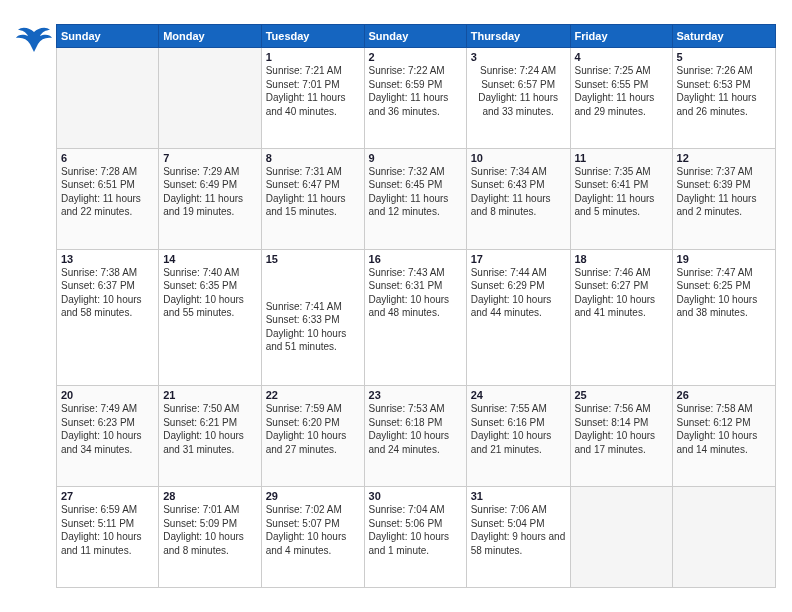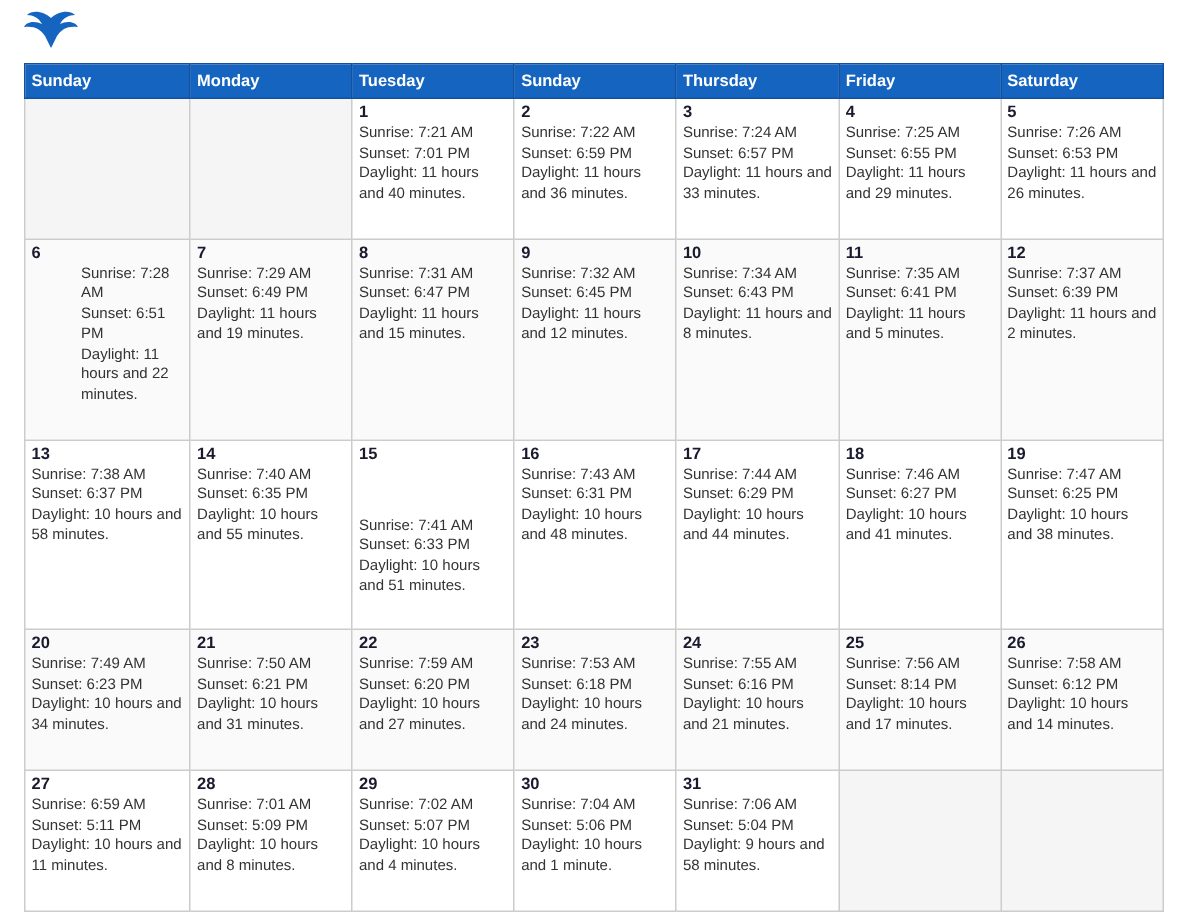--- a/index.html
+++ b/index.html
@@ -6,23 +6,23 @@
     body {
       font-family: Arial, sans-serif;
       background: #fff;
       width: 792px;
       height: 612px;
       overflow: hidden;
     }
     .page {
       width: 792px;
       height: 612px;
-      padding: 4px 16px;
+      padding: 24px 16px;
       display: flex;
-      flex-direction: column;
+      flex-direction: row;
     }
     .header {
       display: flex;
       justify-content: space-between;
       align-items: flex-start;
       margin-bottom: 8px;
     }
     .title-section {
       text-align: right;
     }
@@ -145,41 +145,41 @@
 Daylight: 11 hours and 40 minutes.</div>
           </td>
           <td>
             <span class="day-number">2</span>
             <div class="day-info" style="white-space: pre-line;">Sunrise: 7:22 AM
 Sunset: 6:59 PM
 Daylight: 11 hours and 36 minutes.</div>
           </td>
           <td>
             <span class="day-number">3</span>
-            <div class="day-info" style="white-space: pre-line;">Sunrise: 7:24 AM
+            <div class="day-info" style="white-space: pre-line; text-align: center;">Sunrise: 7:24 AM
 Sunset: 6:57 PM
 Daylight: 11 hours and 33 minutes.</div>
           </td>
           <td>
             <span class="day-number">4</span>
             <div class="day-info" style="white-space: pre-line;">Sunrise: 7:25 AM
 Sunset: 6:55 PM
 Daylight: 11 hours and 29 minutes.</div>
           </td>
           <td>
             <span class="day-number">5</span>
             <div class="day-info" style="white-space: pre-line;">Sunrise: 7:26 AM
 Sunset: 6:53 PM
 Daylight: 11 hours and 26 minutes.</div>
           </td>
         </tr>
         <tr>
           <td>
             <span class="day-number">6</span>
-            <div class="day-info" style="white-space: pre-line; margin-left: 33px;">Sunrise: 7:28 AM
+            <div class="day-info" style="white-space: pre-line;">Sunrise: 7:28 AM
 Sunset: 6:51 PM
 Daylight: 11 hours and 22 minutes.</div>
           </td>
           <td>
             <span class="day-number">7</span>
             <div class="day-info" style="white-space: pre-line;">Sunrise: 7:29 AM
 Sunset: 6:49 PM
 Daylight: 11 hours and 19 minutes.</div>
           </td>
           <td>

